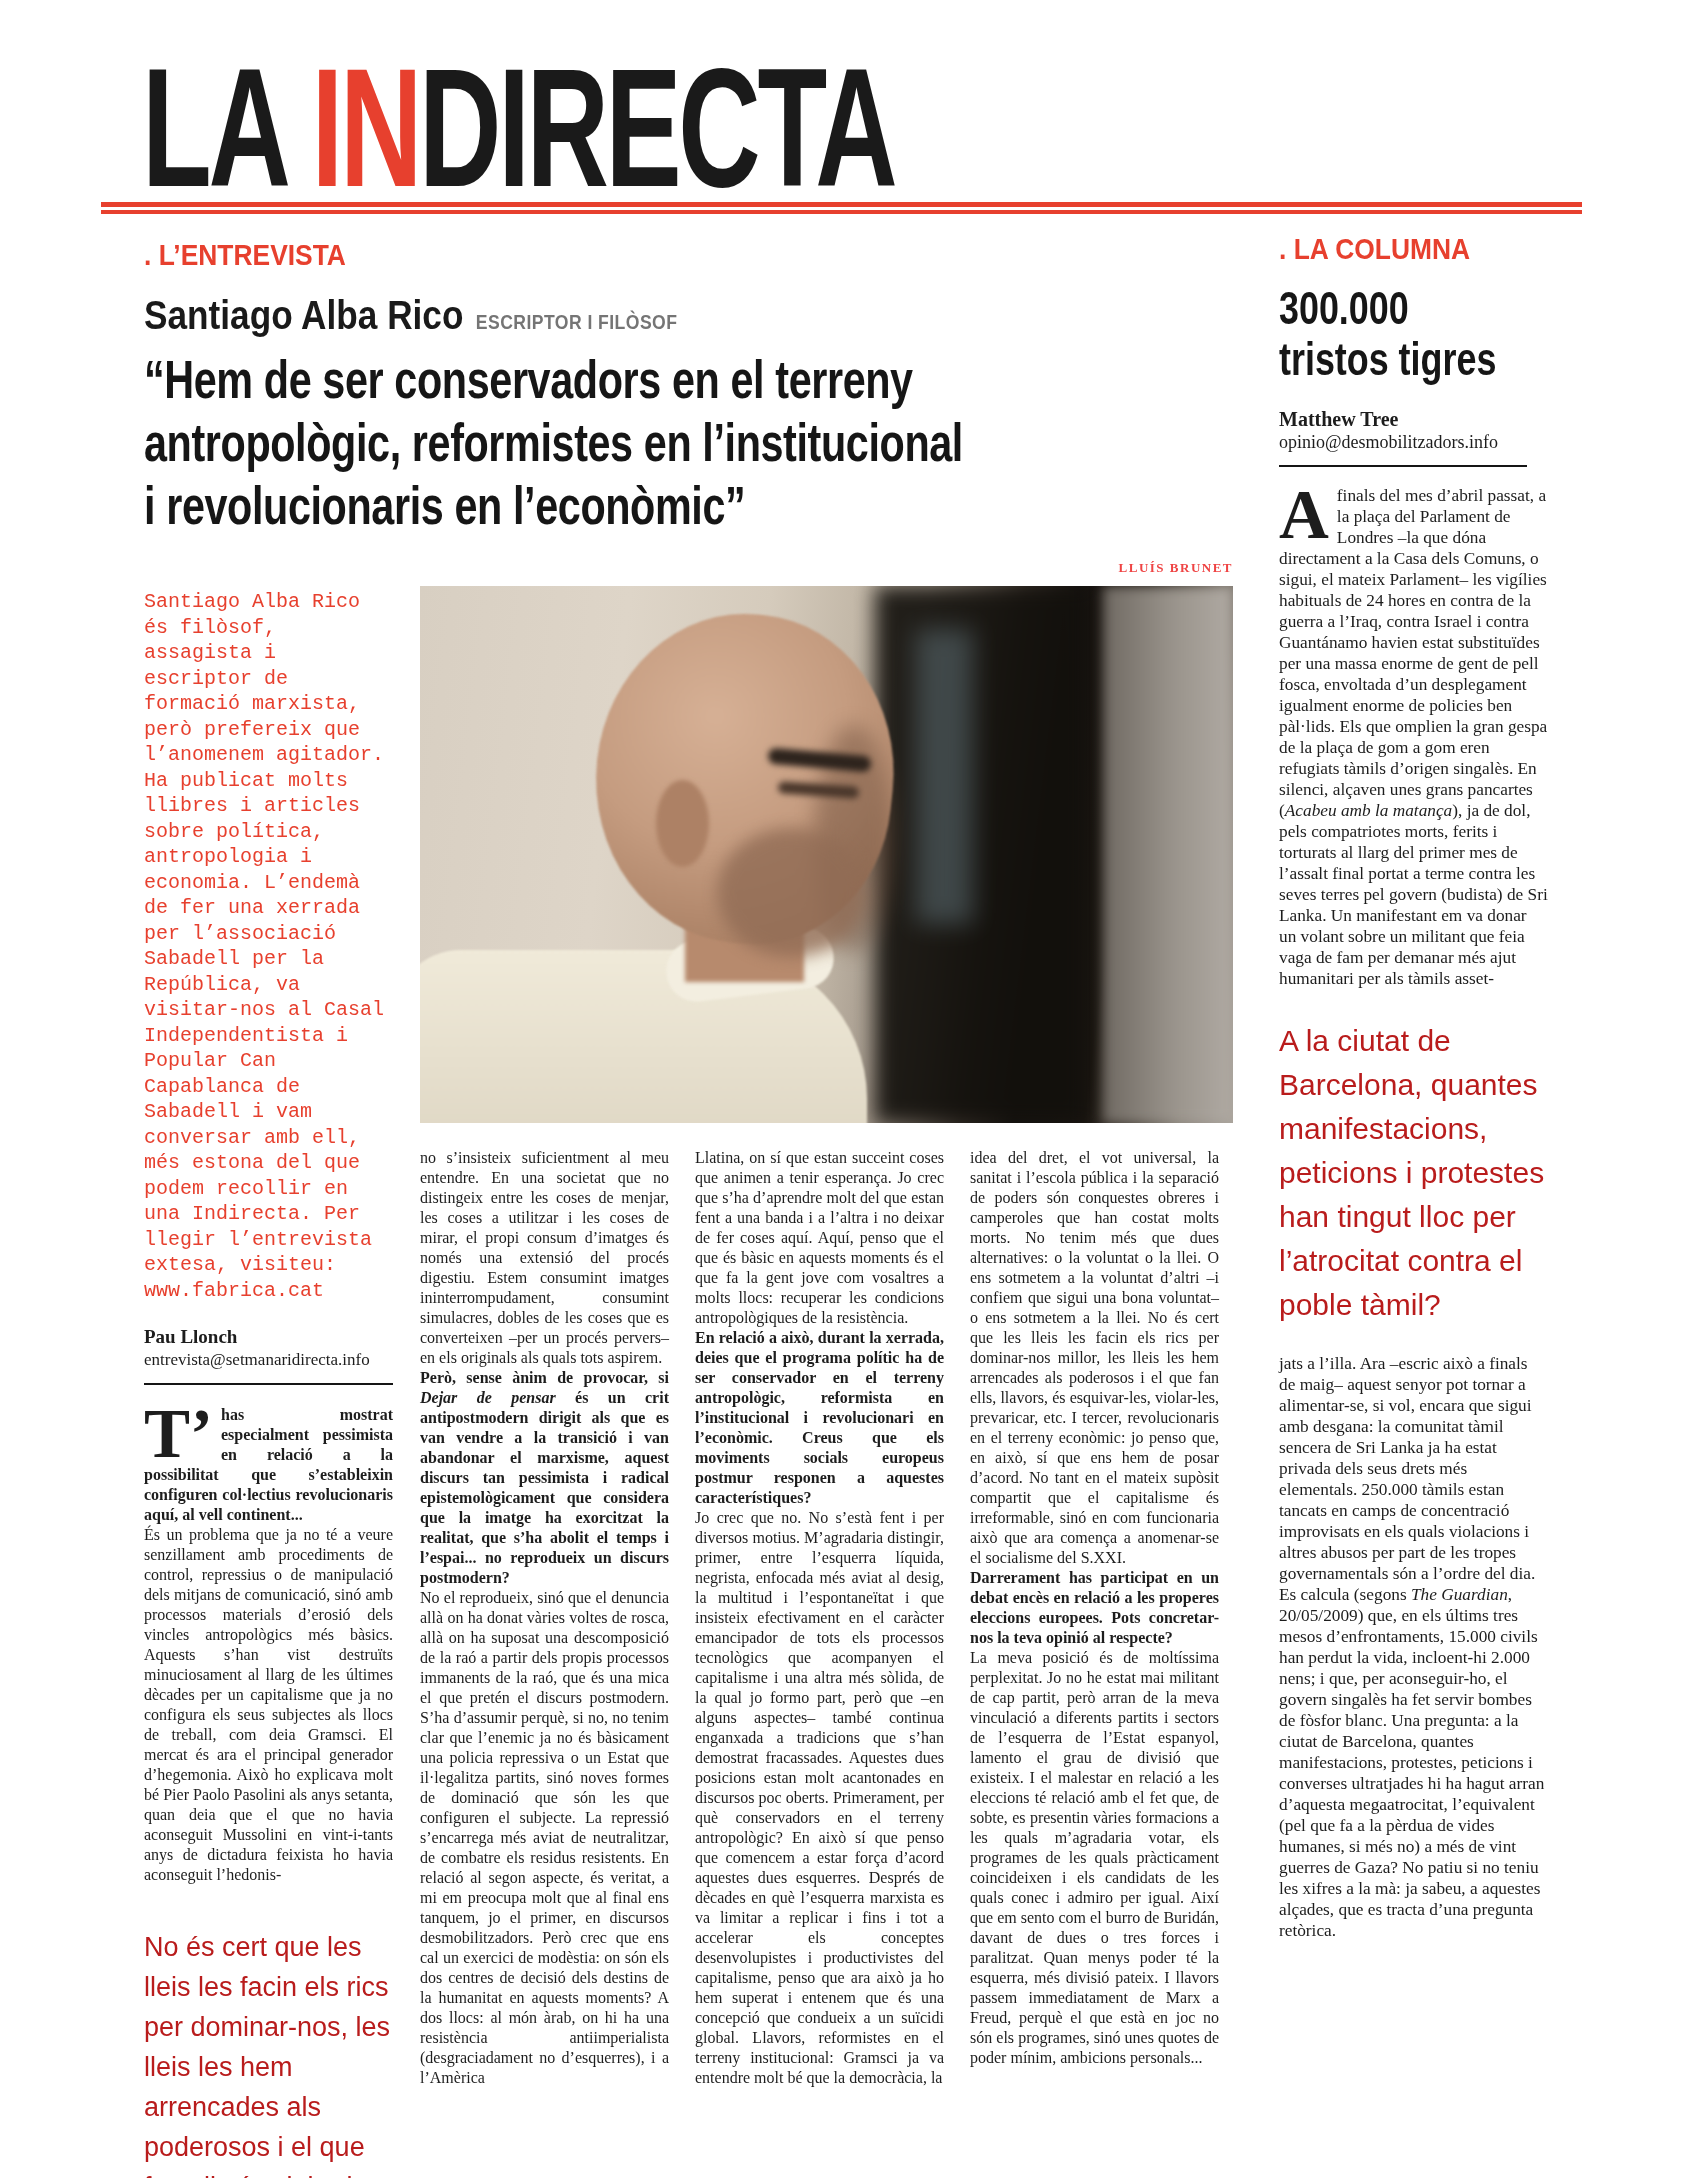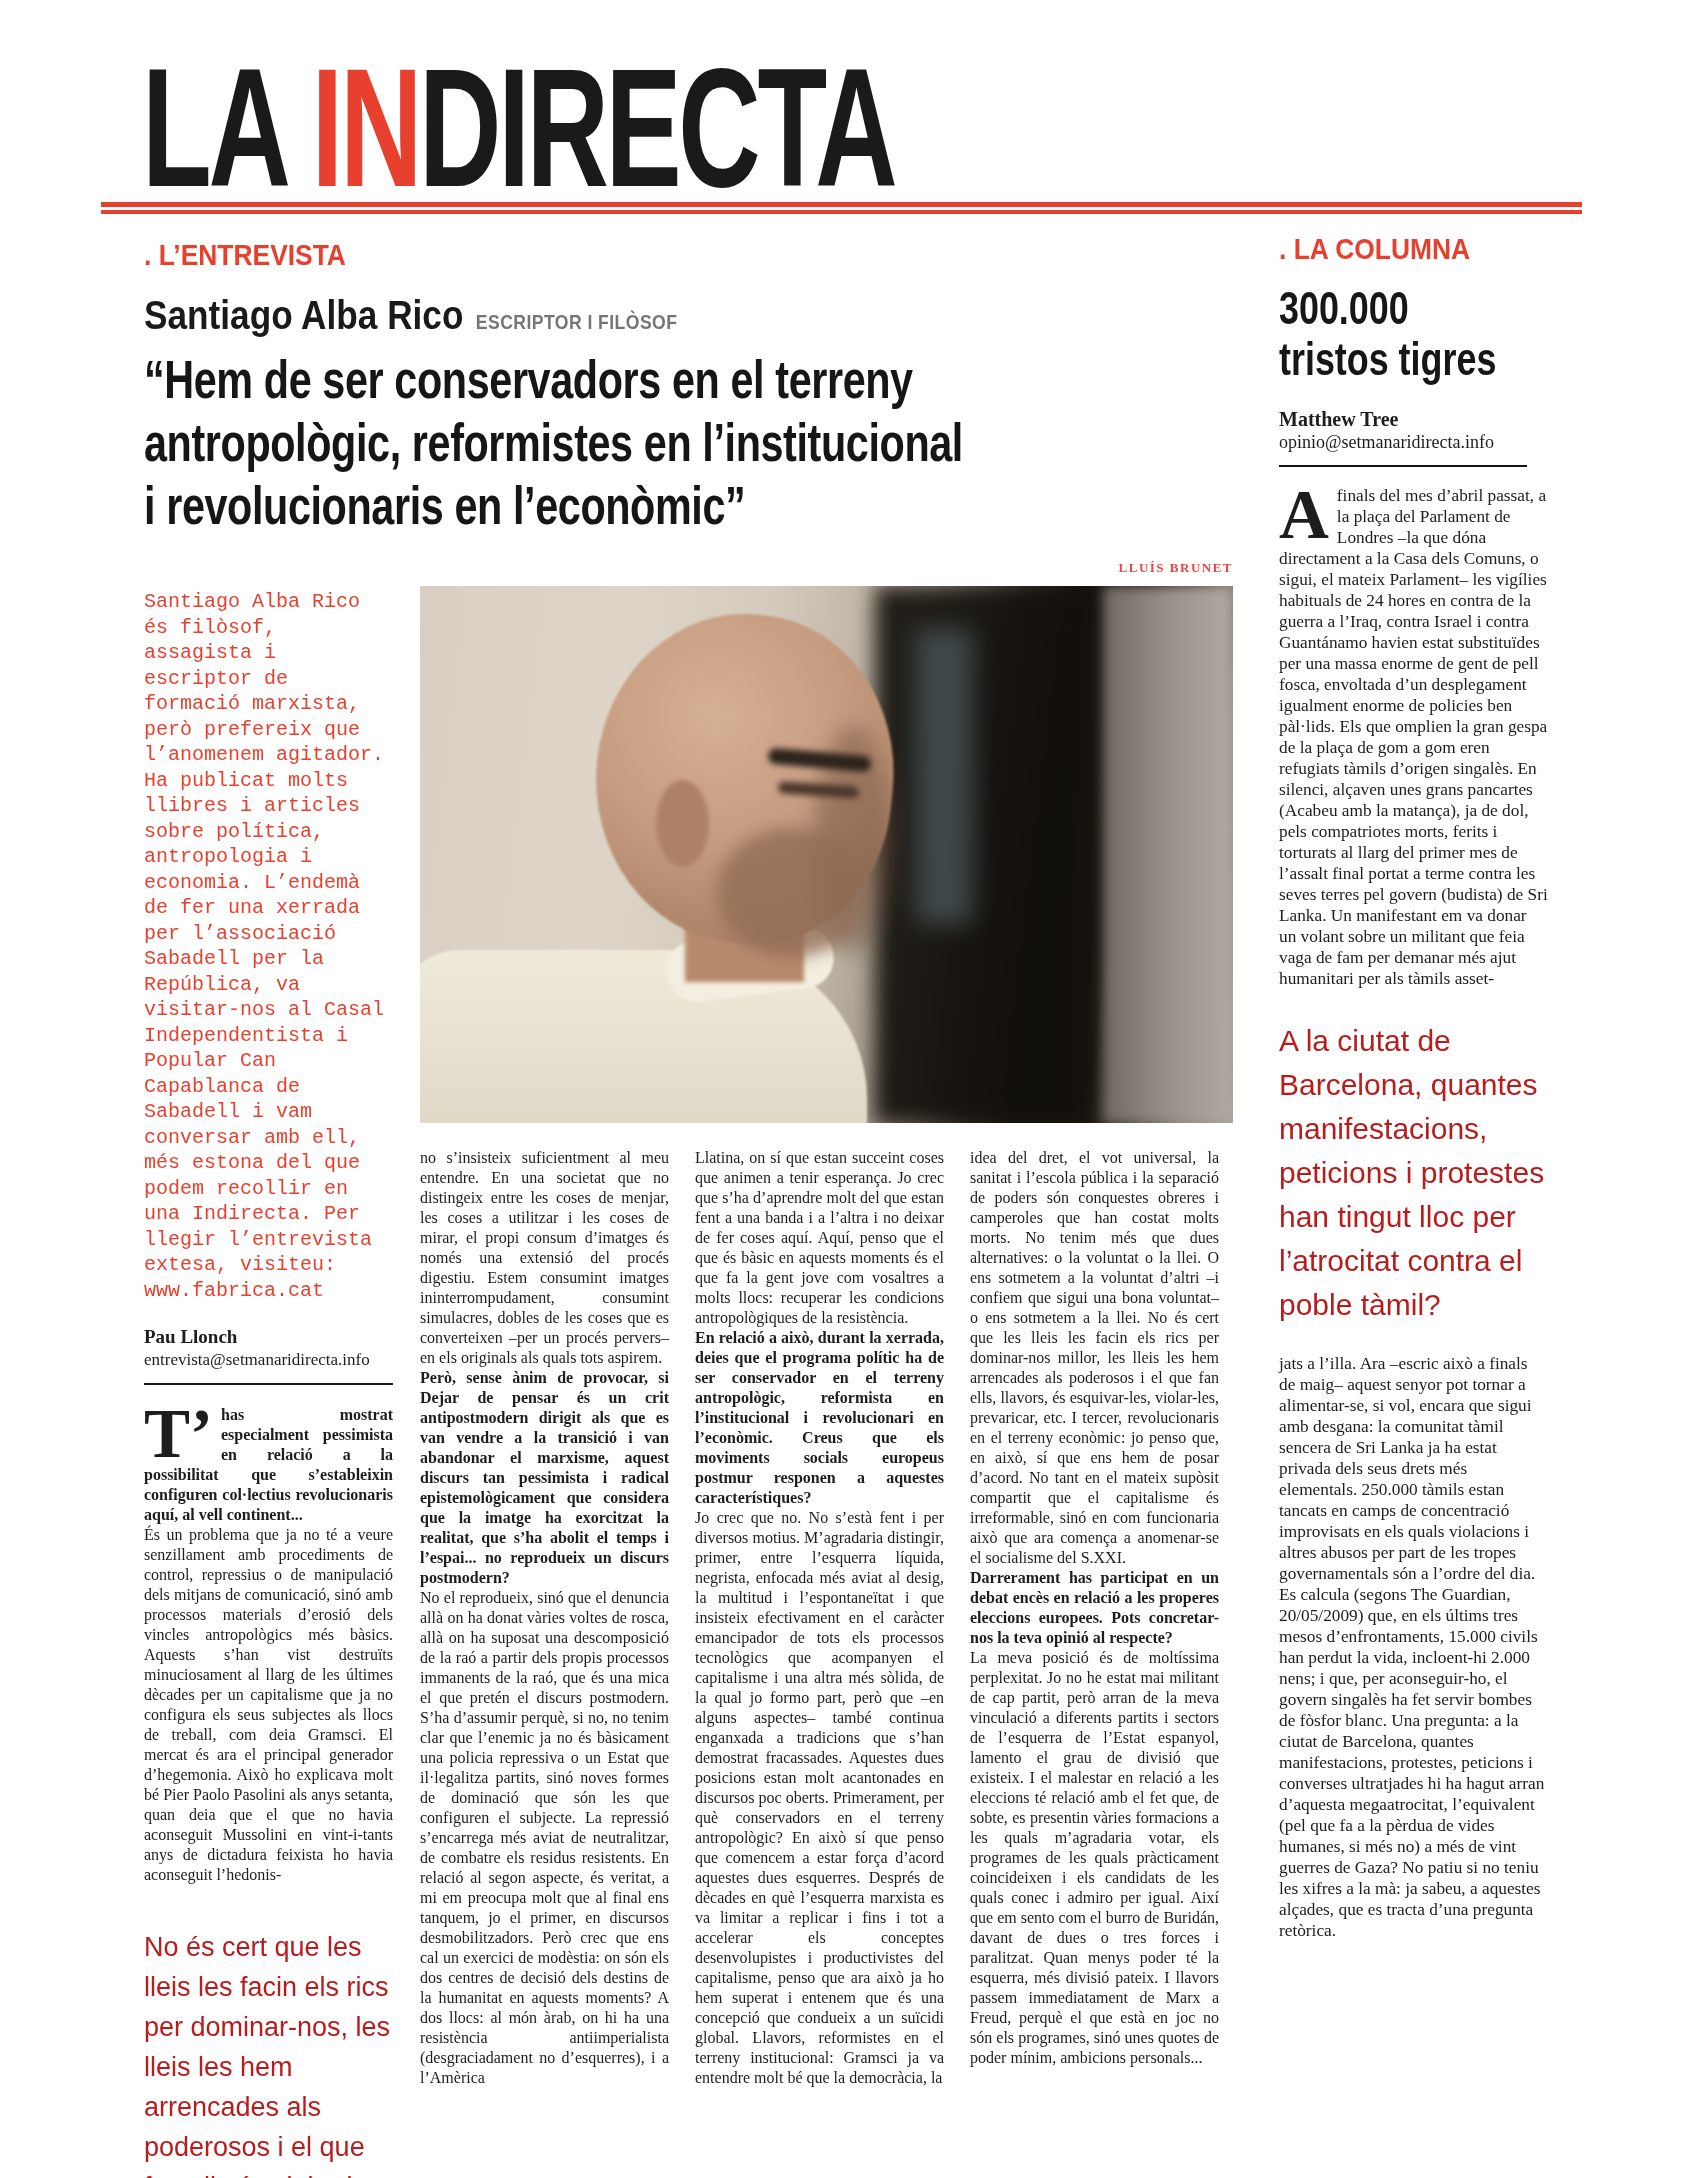--- a/index.html
+++ b/index.html
@@ -62,21 +62,21 @@
   .col p.q{font-weight:bold;}
   .intro{font-family:Liberation Mono, monospace;font-size:20px;line-height:25.5px;color:#e7402e;
          text-align:left;}
   .byline-block{margin-top:22px;border-bottom:2px solid #151515;padding-bottom:12px;}
   .byline{font-weight:bold;font-size:19px;line-height:24px;}
   .byline-email{font-size:17px;line-height:22px;}
   .col .first-q{margin-top:20px;}
   .dropcap{float:left;font-weight:bold;font-size:69px;line-height:55px;padding:2px 8px 0 0;}
   .red-quote{font-family:"Liberation Sans",sans-serif;font-size:27px;line-height:40px;color:#b91c1c;
              text-align:left;margin:42px 0 38px 0;}
-  .ital{}
+  .ital{font-style:italic;}
 
   
   .rcol{left:1279px;top:238px;width:269px;position:absolute;font-family:"Liberation Serif",serif;
         font-size:17.3px;line-height:21px;color:#1d1d1d;text-align:left;}
   .rcol-title{font-family:"Liberation Sans",sans-serif;font-weight:bold;font-size:46px;line-height:51px;
               color:#161616;margin-top:24px;transform:scaleX(0.78);transform-origin:left top;white-space:nowrap;}
   .rcol .byline-block{width:248px;}
   .rcol .byline{font-size:20px;}
   .rcol .byline-email{font-size:18px;}
   .rcol-text{margin-top:18px;}
@@ -149,21 +149,21 @@
   </div>
 
   <div class="rcol">
     <div class="kicker">. LA COLUMNA</div>
     <div class="rcol-title">
       <div>300.000</div>
       <div>tristos tigres</div>
     </div>
     <div class="byline-block">
       <div class="byline">Matthew Tree</div>
-      <div class="byline-email">opinio@setmanaridirecta.info</div>
+      <div class="byline-email">opinio@desmobilitzadors.info</div>
     </div>
     <p class="rcol-text"><span class="dropcap">A</span><span>finals del mes d’abril passat, a la plaça del Parlament de Londres –la que dóna directament a la Casa dels Comuns, o sigui, el mateix Parlament– les vigílies habituals de 24 hores en contra de la guerra a l’Iraq, contra Israel i contra Guantánamo havien estat substituïdes per una massa enorme de gent de pell fosca, envoltada d’un desplegament igualment enorme de policies ben pàl·lids. Els que omplien la gran gespa de la plaça de gom a gom eren refugiats tàmils d’origen singalès. En silenci, alçaven unes grans pancartes (</span><span class="ital">Acabeu amb la matança</span><span>), ja de dol, pels compatriotes morts, ferits i torturats al llarg del primer mes de l’assalt final portat a terme contra les seves terres pel govern (budista) de Sri Lanka. Un manifestant em va donar un volant sobre un militant que feia vaga de fam per demanar més ajut humanitari per als tàmils asset-</span></p>
     <div class="red-quote">A la ciutat de Barcelona, quantes manifestacions, peticions i protestes han tingut lloc per l’atrocitat contra el poble tàmil?</div>
     <p class="rcol-text"><span>jats a l’illa. Ara –escric això a finals de maig– aquest senyor pot tornar a alimentar-se, si vol, encara que sigui amb desgana: la comunitat tàmil sencera de Sri Lanka ja ha estat privada dels seus drets més elementals. 250.000 tàmils estan tancats en camps de concentració improvisats en els quals violacions i altres abusos per part de les tropes governamentals són a l’ordre del dia. Es calcula (segons </span><span class="ital">The Guardian</span><span>, 20/05/2009) que, en els últims tres mesos d’enfrontaments, 15.000 civils han perdut la vida, incloent-hi 2.000 nens; i que, per aconseguir-ho, el govern singalès ha fet servir bombes de fòsfor blanc. Una pregunta: a la ciutat de Barcelona, quantes manifestacions, protestes, peticions i converses ultratjades hi ha hagut arran d’aquesta megaatrocitat, l’equivalent (pel que fa a la pèrdua de vides humanes, si més no) a més de vint guerres de Gaza? No patiu si no teniu les xifres a la mà: ja sabeu, a aquestes alçades, que es tracta d’una pregunta retòrica.</span></p>
   </div>
 
 </div>
 
 
 </body></html>

